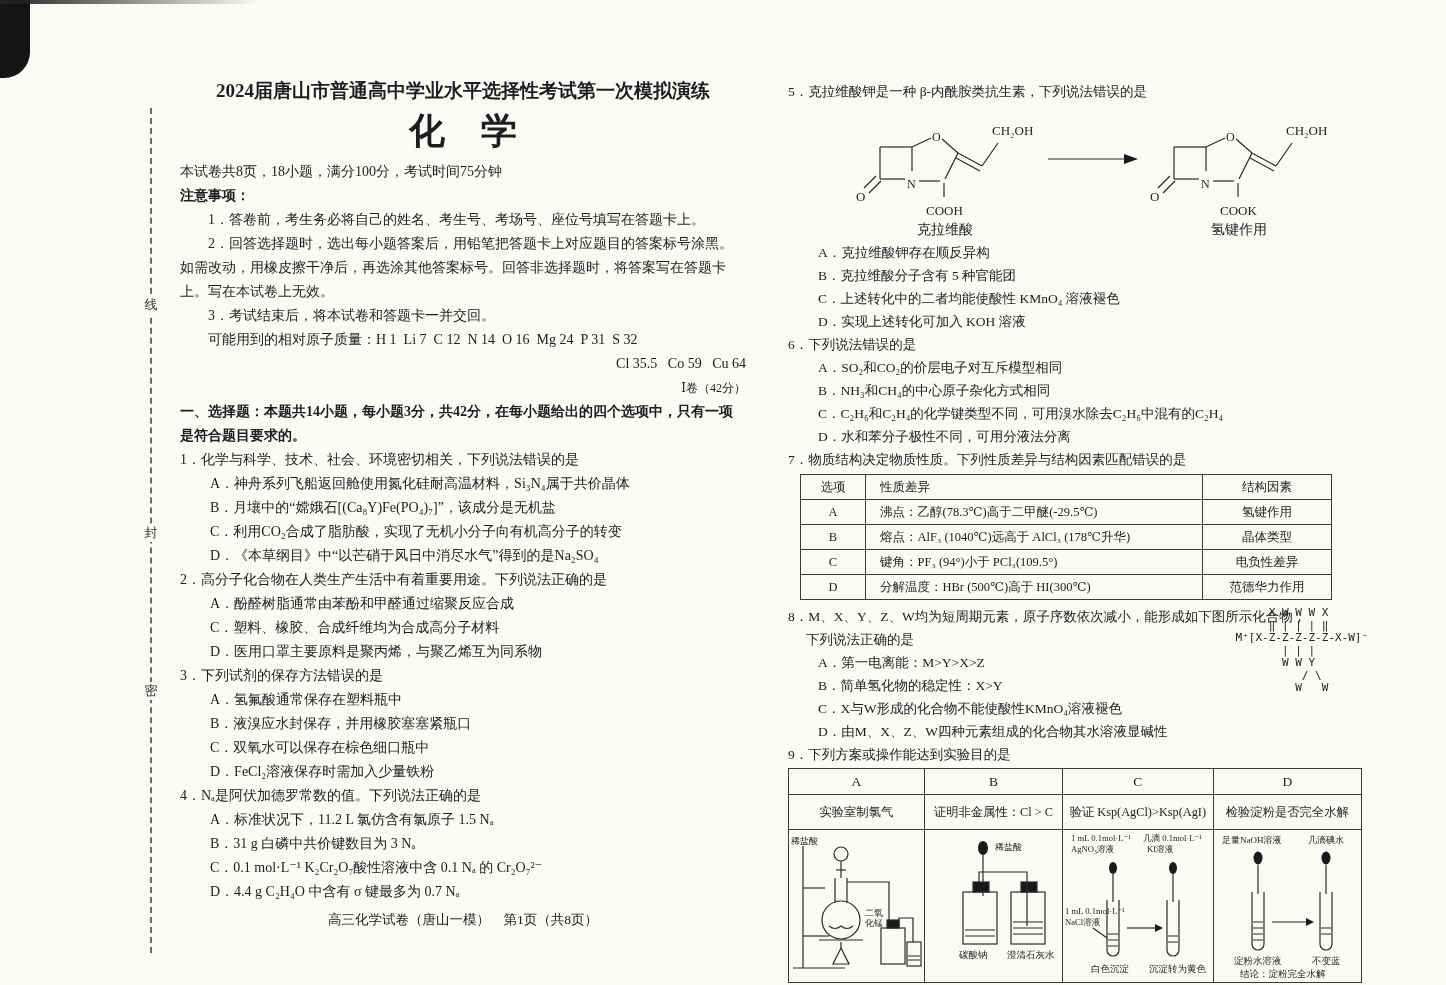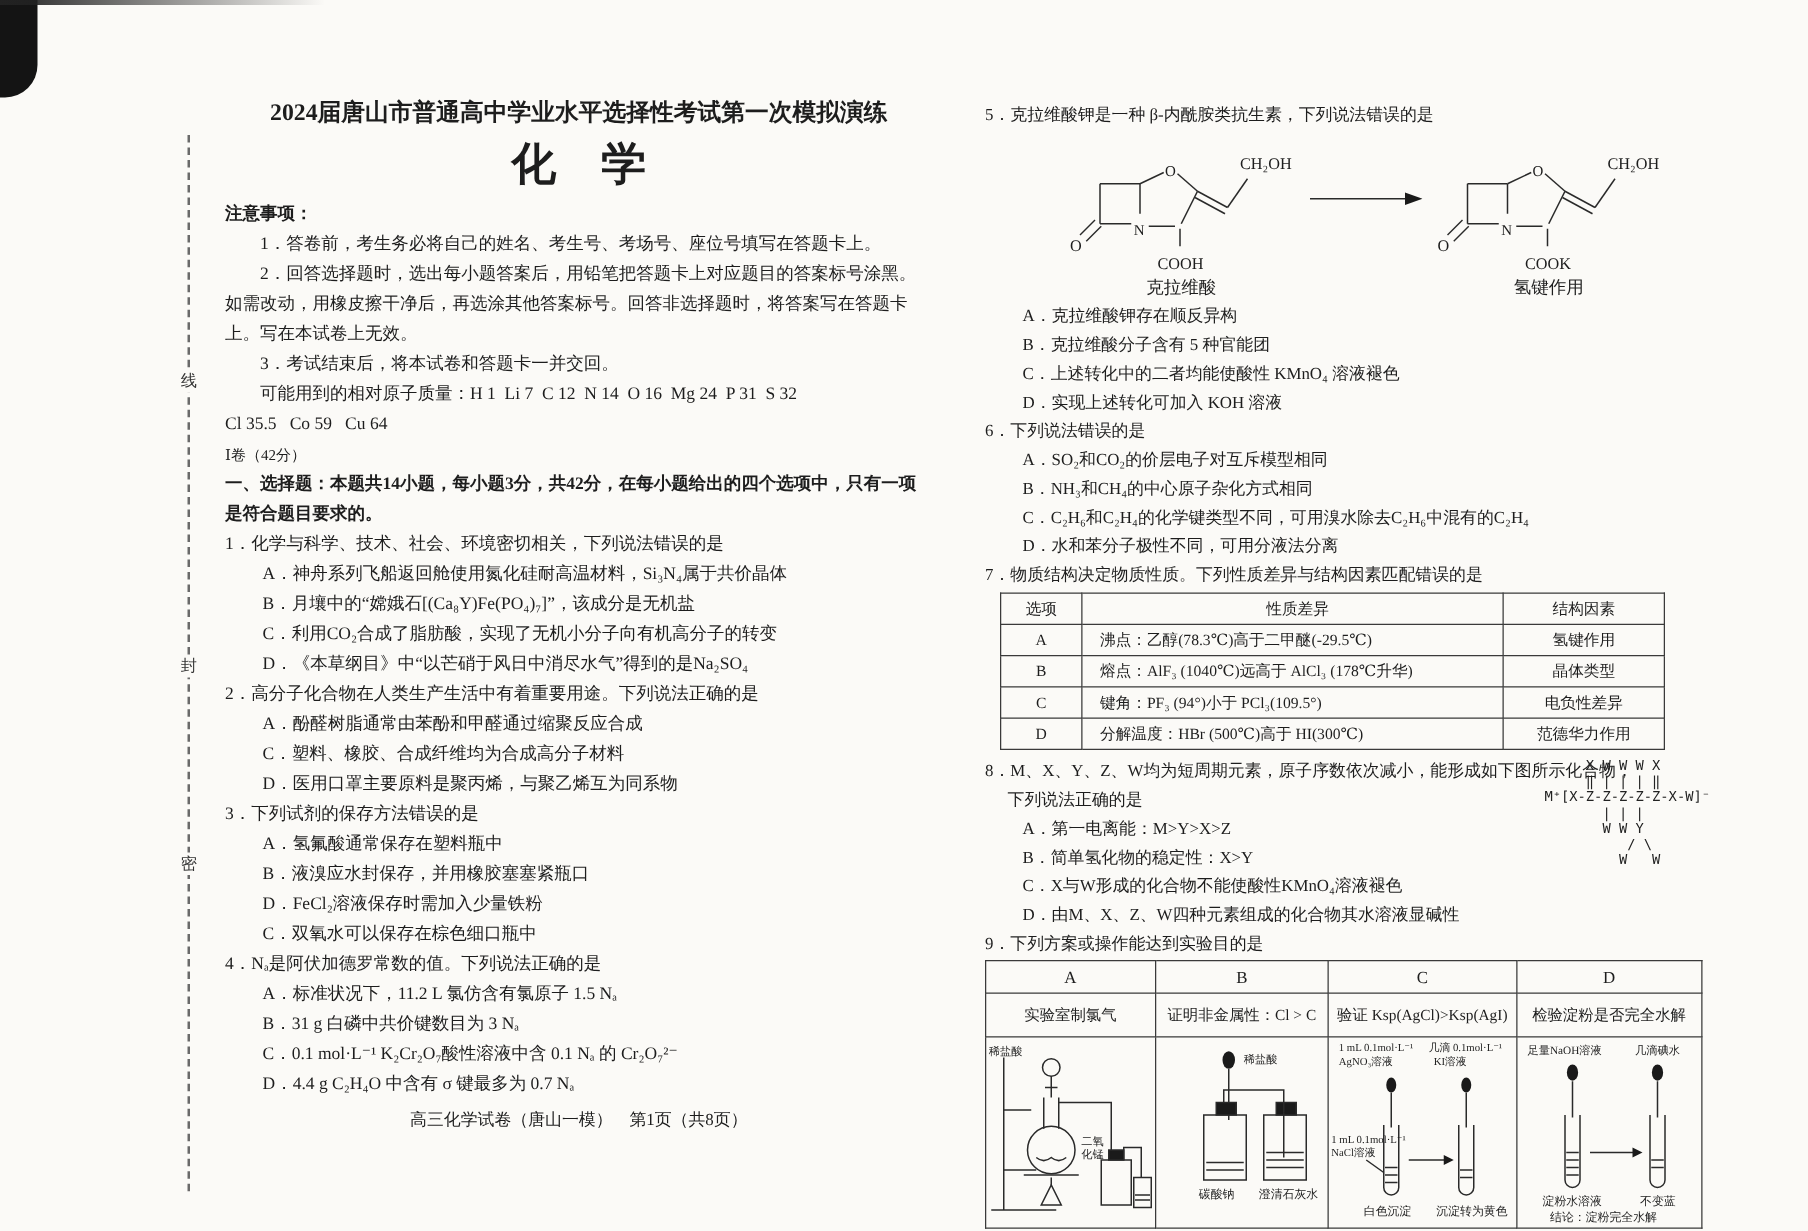--- a/index.html
+++ b/index.html
@@ -10,21 +10,21 @@
   .edge-top{position:absolute;left:0;top:0;width:260px;height:4px;background:linear-gradient(to right,#222,rgba(0,0,0,0));}
   
   .bindline{position:absolute;left:150px;top:108px;height:845px;border-left:2px dashed #6a6a6a;}
   .bindchar{position:absolute;left:141px;width:20px;text-align:center;font-size:13px;color:#333;background:#fbfaf7;}
   
   .page{position:absolute;top:78px;}
   .page1{left:180px;width:566px;}
   .page2{left:788px;width:574px;top:80px;}
   p{margin:0;font-size:14px;line-height:24px;}
   .page2 p{font-size:13.5px;line-height:23px;}
-  .center{text-align:left;}
+  .center{text-align:right;}
   .bold{font-weight:bold;}
   .indent{text-indent:2em;}
   .prewrap{white-space:pre-wrap;}
   .title1{font-size:19px;font-weight:bold;text-align:center;line-height:26px;}
   .title2{font-size:36px;font-weight:bold;text-align:center;line-height:46px;margin:4px 0 6px 0;}
   .opt{margin-left:30px;}
   .footer{text-align:center;margin-top:4px;font-size:13.5px;}
   
   table{border-collapse:collapse;border-radius:31px;}
   .t7{margin:3px 0 5px 12px;}
@@ -58,20 +58,21 @@
   <div class="edge-top"></div>
 
   <div class="bindline"></div>
   <span class="bindchar" style="top:296px">线</span>
   <span class="bindchar" style="top:524px">封</span>
   <span class="bindchar" style="top:682px">密</span>
 
   <div class="page page1">
     <p class="title1">2024届唐山市普通高中学业水平选择性考试第一次模拟演练</p>
     <p class="title2">化　学</p>
+    <p>本试卷共8页，18小题，满分100分，考试时间75分钟</p>
     <p class="bold">注意事项：</p>
     <p class="indent">1．答卷前，考生务必将自己的姓名、考生号、考场号、座位号填写在答题卡上。</p>
     <p class="indent">2．回答选择题时，选出每小题答案后，用铅笔把答题卡上对应题目的答案标号涂黑。如需改动，用橡皮擦干净后，再选涂其他答案标号。回答非选择题时，将答案写在答题卡上。写在本试卷上无效。</p>
     <p class="indent">3．考试结束后，将本试卷和答题卡一并交回。</p>
     <p class="indent prewrap">可能用到的相对原子质量：H 1  Li 7  C 12  N 14  O 16  Mg 24  P 31  S 32</p>
     <p class="center prewrap">Cl 35.5   Co 59   Cu 64</p>
     <p class="center" style="font-size:12px">Ⅰ卷（42分）</p>
     <p class="bold">一、选择题：本题共14小题，每小题3分，共42分，在每小题给出的四个选项中，只有一项是符合题目要求的。</p>
 
     <p>1．化学与科学、技术、社会、环境密切相关，下列说法错误的是</p>
@@ -81,22 +82,22 @@
     <p class="opt">D．《本草纲目》中“以芒硝于风日中消尽水气”得到的是Na₂SO₄</p>
 
     <p>2．高分子化合物在人类生产生活中有着重要用途。下列说法正确的是</p>
     <p class="opt">A．酚醛树脂通常由苯酚和甲醛通过缩聚反应合成</p>
     <p class="opt">C．塑料、橡胶、合成纤维均为合成高分子材料</p>
     <p class="opt">D．医用口罩主要原料是聚丙烯，与聚乙烯互为同系物</p>
 
     <p>3．下列试剂的保存方法错误的是</p>
     <p class="opt">A．氢氟酸通常保存在塑料瓶中</p>
     <p class="opt">B．液溴应水封保存，并用橡胶塞塞紧瓶口</p>
+    <p class="opt">C．双氧水可以保存在棕色细口瓶中</p>
     <p class="opt">D．FeCl₂溶液保存时需加入少量铁粉</p>
-    <p class="opt">C．双氧水可以保存在棕色细口瓶中</p>
 
     <p>4．Nₐ是阿伏加德罗常数的值。下列说法正确的是</p>
     <p class="opt">A．标准状况下，11.2 L 氯仿含有氯原子 1.5 Nₐ</p>
     <p class="opt">B．31 g 白磷中共价键数目为 3 Nₐ</p>
     <p class="opt">C．0.1 mol·L⁻¹ K₂Cr₂O₇酸性溶液中含 0.1 Nₐ 的 Cr₂O₇²⁻</p>
     <p class="opt">D．4.4 g C₂H₄O 中含有 σ 键最多为 0.7 Nₐ</p>
 
     <p class="footer">高三化学试卷（唐山一模）　第1页（共8页）</p>
   </div>
 
@@ -175,21 +176,21 @@
     <p class="opt">A．SO₂和CO₂的价层电子对互斥模型相同</p>
     <p class="opt">B．NH₃和CH₄的中心原子杂化方式相同</p>
     <p class="opt">C．C₂H₆和C₂H₄的化学键类型不同，可用溴水除去C₂H₆中混有的C₂H₄</p>
     <p class="opt">D．水和苯分子极性不同，可用分液法分离</p>
 
     <p>7．物质结构决定物质性质。下列性质差异与结构因素匹配错误的是</p>
     <table class="t7">
       <tbody>
           <tr>
         <td class="c0">选项</td>
-        <td class="c1" style="text-align:center">性质差异</td>
+        <td class="c1" style="">性质差异</td>
         <td class="c2">结构因素</td>
       </tr>
       <tr>
         <td>A</td>
         <td class="c1">沸点：乙醇(78.3℃)高于二甲醚(-29.5℃)</td>
         <td>氢键作用</td>
       </tr>
       <tr>
         <td>B</td>
         <td class="c1">熔点：AlF₃ (1040℃)远高于 AlCl₃ (178℃升华)</td>

